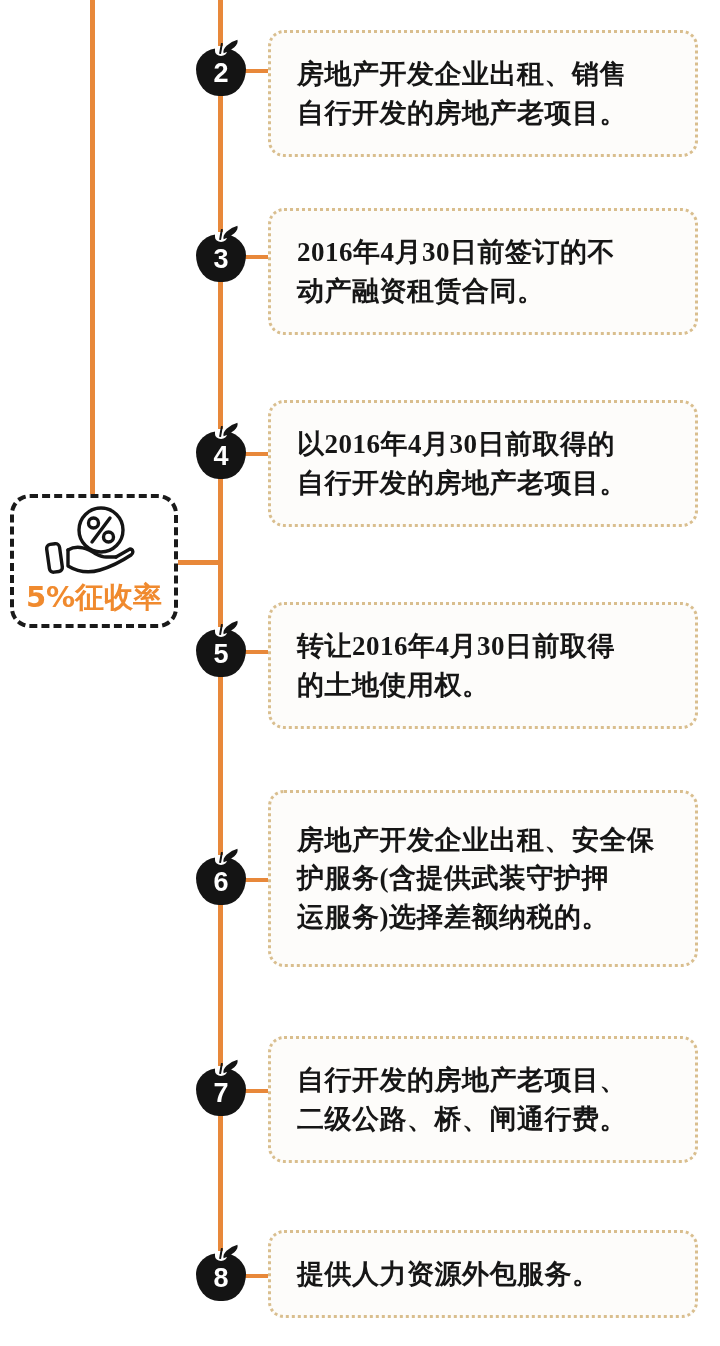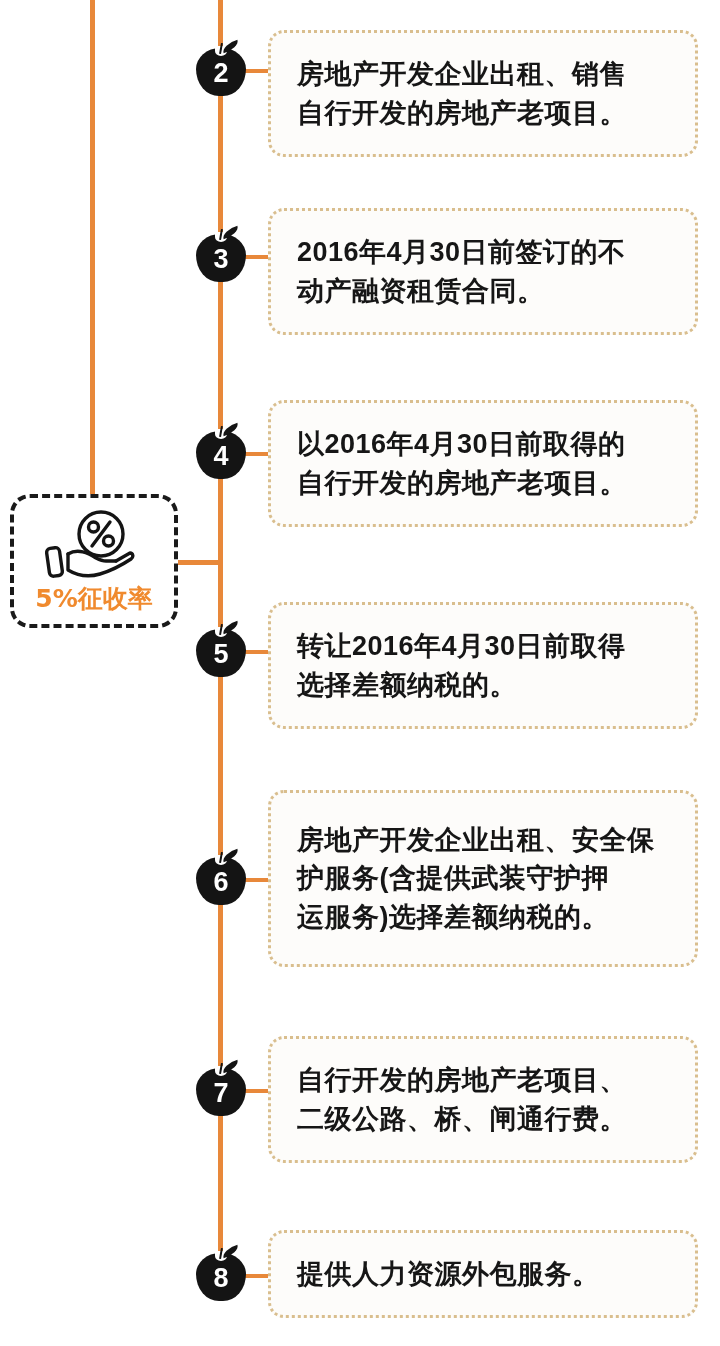--- a/index.html
+++ b/index.html
@@ -114,21 +114,21 @@
     display: flex;
     align-items: center;
     padding: 0 26px;
   }
   .card-text {
     color: #161616;
     font-size: 27px;
     font-weight: bold;
     line-height: 1.42;
     letter-spacing: 0.5px;
-    font-family: Liberation Sans, sans-serif;
+    font-family: Liberation Serif, serif;
     white-space: pre-line;
   }
 
   
   .rate-box {
     position: absolute;
     left: 10px;
     top: 494px;
     width: 168px;
     height: 134px;
@@ -139,21 +139,21 @@
     display: flex;
     flex-direction: column;
     align-items: center;
     justify-content: center;
     z-index: 5;
   }
   .rate-icon { width: 112px; height: 72px; display: block; }
   .rate-label {
     margin-top: 2px;
     color: #F08A2E;
-    font-size: 25px;
+    font-size: 29px;
     font-weight: bold;
     letter-spacing: 0px;
     font-family: "DejaVu Sans", "Liberation Sans", sans-serif;
     white-space: nowrap;
   }
 </style>
 </head>
 <body>
 
 <div id="canvas">
@@ -215,21 +215,21 @@
       <div class="stub" style="top: 650px;"></div>
       <div class="apple" style="top: 623px;">
         <div class="body"></div>
         <div class="notch"></div>
         <div class="stem"></div>
         <div class="leaf"></div>
         <div class="num">5</div>
       </div>
       <div class="card" style="top: 602px; height: 127px;">
         <div class="card-text">转让2016年4月30日前取得
-选择差额纳税的。</div>
+的土地使用权。</div>
       </div>
       <div class="stub" style="top: 878px;"></div>
       <div class="apple" style="top: 851px;">
         <div class="body"></div>
         <div class="notch"></div>
         <div class="stem"></div>
         <div class="leaf"></div>
         <div class="num">6</div>
       </div>
       <div class="card" style="top: 790px; height: 177px;">

